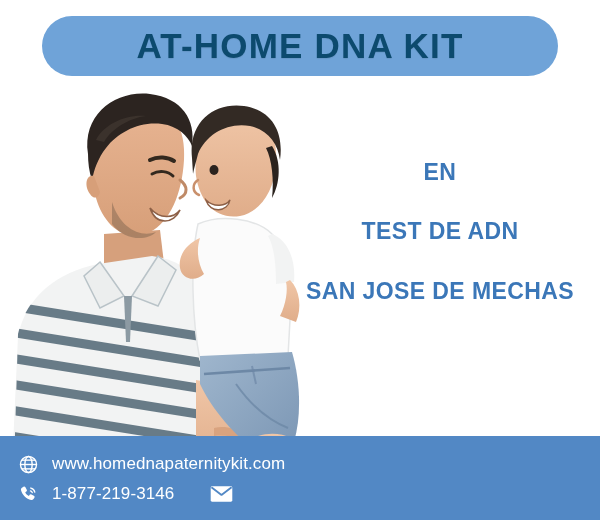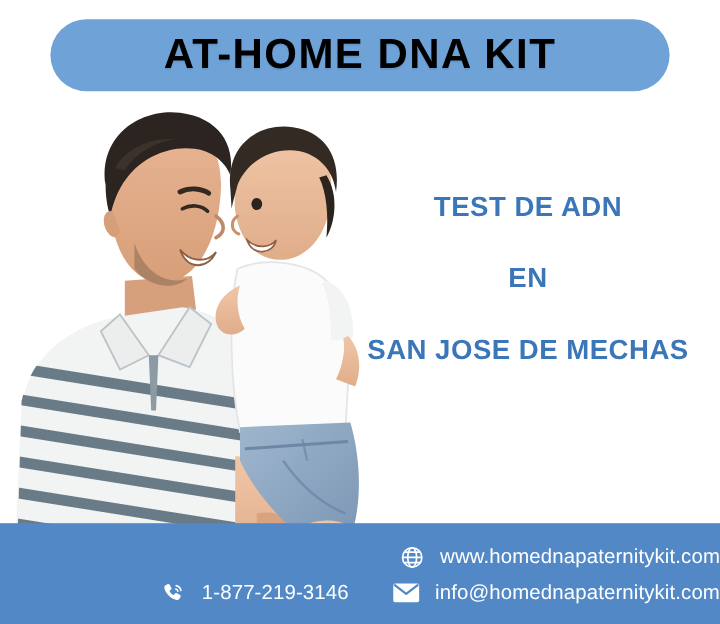--- a/index.html
+++ b/index.html
@@ -20,21 +20,21 @@
     position:absolute;
     left:42px; top:16px;
     width:516px; height:60px;
     background:#6fa3d8;
     border-radius:30px;
     display:flex;
     align-items:center;
     justify-content:center;
   }
   #banner-title {
-    color:#000000;
+    color:#0c4a6e;
     font-size:35px;
     font-weight:bold;
     letter-spacing:1.2px;
     white-space:nowrap;
     text-shadow:0 1px 1px rgba(0,0,0,.08);
   }
 
   
   #photo {
     position:absolute;
@@ -65,21 +65,21 @@
 
   
   #footer {
     position:absolute;
     left:0; bottom:0;
     width:600px; height:84px;
     background:#5288c5;
     color:#ffffff;
     display:flex;
     flex-direction:column;
-    align-items:flex-end;
+    align-items:flex-start;
     justify-content:center;
     padding-top:2px;
     padding-left:18px;
   }
   .footer-row {
     display:flex;
     align-items:center;
     justify-content:center;
     white-space:nowrap;
   }
@@ -201,22 +201,22 @@
       <path d="M252 282 L256 300" stroke="#6d88a6" stroke-width="2" fill="none" opacity=".7"></path>
 
       <path d="M258 352 C276 346 296 352 306 366 C312 376 306 384 294 384 L252 384 Z" fill="url(#skin2)"></path>
       <path d="M268 362 C284 358 298 362 306 372" stroke="#d39a75" stroke-width="2" fill="none" opacity=".8"></path>
 
       <rect x="300" y="0" width="30" height="384" fill="#ffffff" opacity="0.55"></rect>
     </svg>
   </div>
 
   <div id="headline">
+    <div class="headline-line l2">EN</div>
     <div class="headline-line l1">TEST DE ADN</div>
-    <div class="headline-line l2">EN</div>
     <div class="headline-line l3">SAN JOSE DE MECHAS</div>
   </div>
 
   <div id="footer">
 
     <div class="footer-row top">
       <div class="contact-item">
         <span class="ficon">
           <svg width="21" height="21" viewBox="0 0 24 24" fill="none" stroke="#ffffff" stroke-width="1.6">
             <circle cx="12" cy="12" r="9.2"></circle>
@@ -242,19 +242,18 @@
         <span class="contact-text">1-877-219-3146</span>
       </div>
 
       <div class="contact-item">
         <span class="ficon">
           <svg width="23" height="20" viewBox="0 0 26 20">
             <rect x="0.8" y="1.2" width="24.4" height="17.6" rx="1.6" fill="#ffffff"></rect>
             <path d="M1.6 2.4 L13 11 L24.4 2.4" fill="none" stroke="#5288c5" stroke-width="2.1" stroke-linejoin="round"></path>
           </svg>
         </span>
-        <span class="contact-text">info@homednapaternitykit.com</span>
       </div>
     </div>
 
   </div>
 
 </div>
 
 </body></html>

